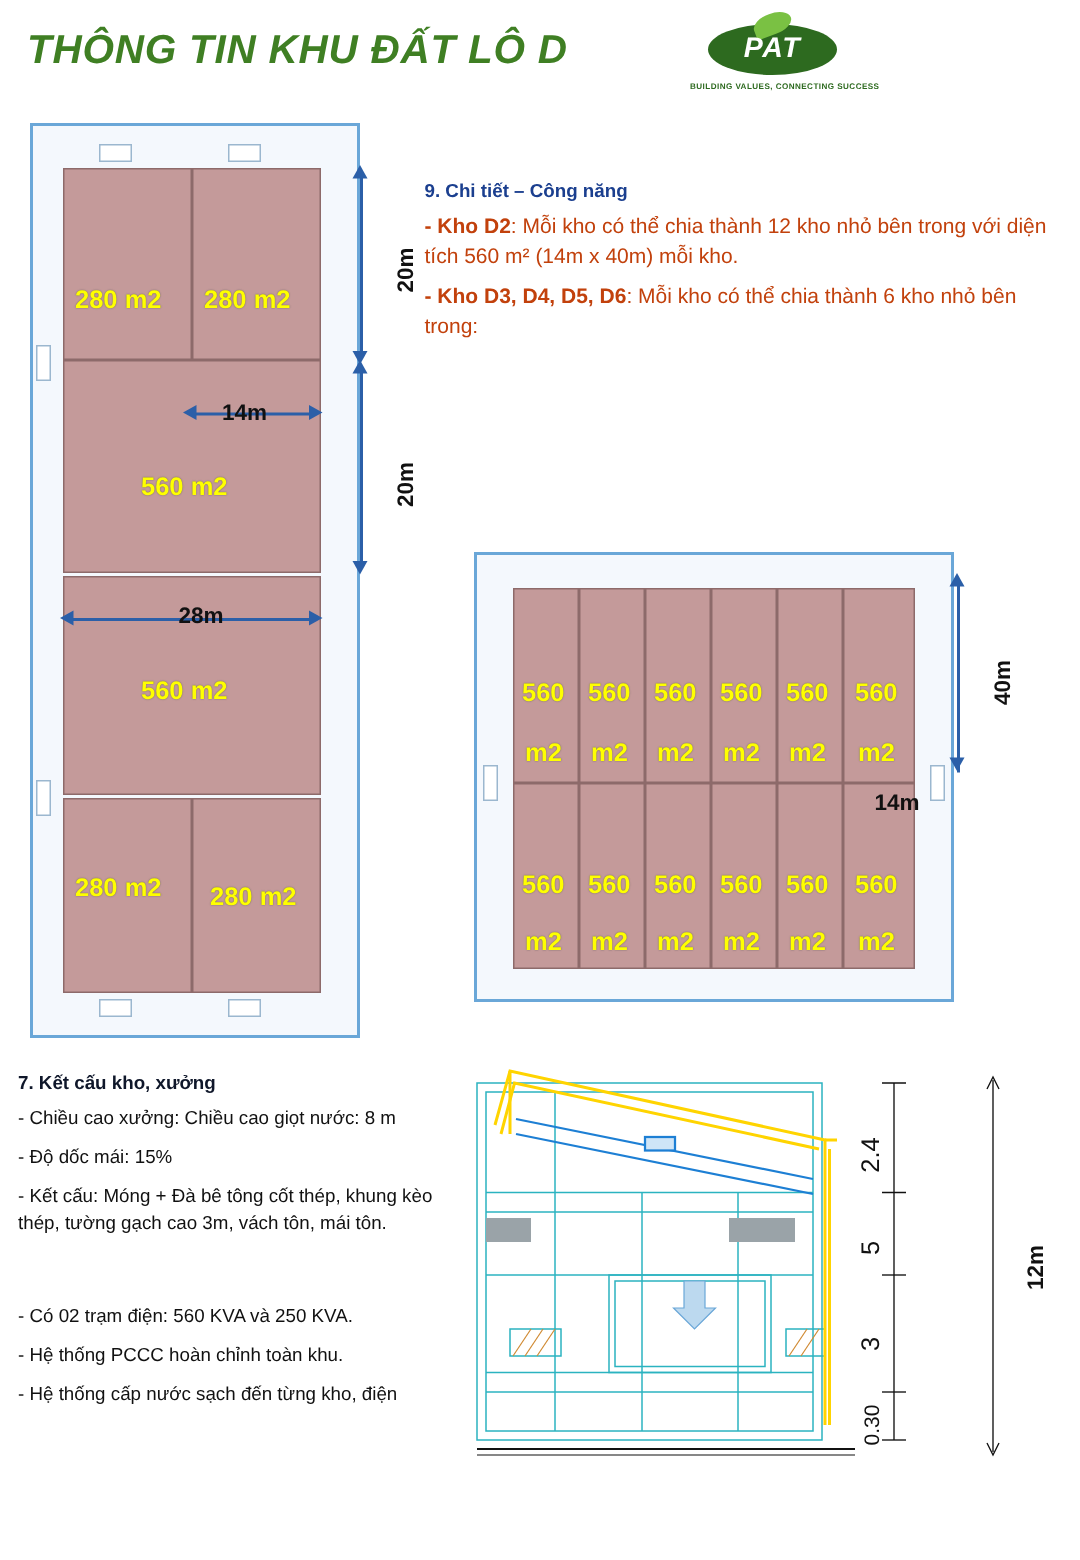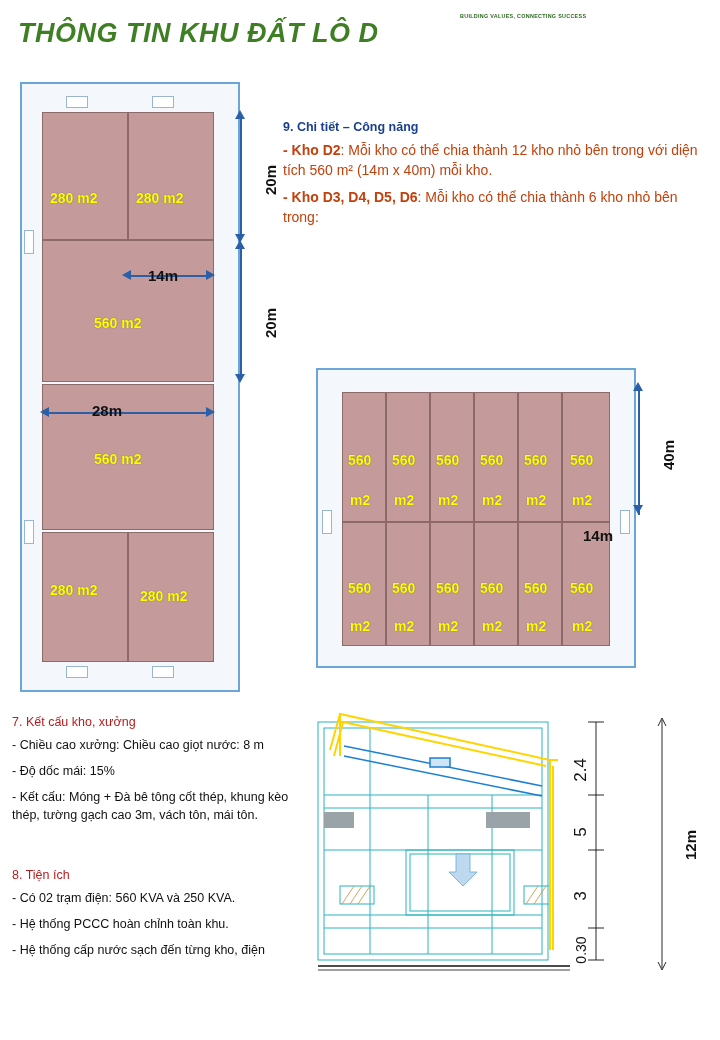--- a/index.html
+++ b/index.html
@@ -95,21 +95,21 @@
   .unit {
     position: absolute;
     background: #c49a9a;
     border: 1px solid #8d6a6a;
     box-sizing: border-box;
   }
   .unit-label {
     position: absolute;
     color: #ffff00;
     font-weight: bold;
-    font-size: 14px;
+    font-size: 17px;
     text-shadow: 0 0 1px #555;
     white-space: nowrap;
   }
   .notch {
     position: absolute;
     background: #ffffff;
     border: 1px solid #9bb7cf;
     box-sizing: border-box;
   }
 
@@ -190,22 +190,22 @@
     top: 715px;
     width: 290px;
   }
   #section8 {
     position: absolute;
     left: 12px;
     top: 868px;
     width: 300px;
   }
   .sec-title {
-    font-weight: normal;
-    color: #b91c1c;
+    font-weight: bold;
+    color: #0f172a;
     font-size: 12.5px;
     margin: 0 0 7px 0;
   }
   .sec-line {
     font-size: 12.5px;
     color: #111;
     line-height: 1.5;
     margin: 0 0 7px 0;
   }
 
@@ -219,20 +219,25 @@
   }
 </style>
 </head>
 <body>
 
 <div class="page">
 
   <div class="title">THÔNG TIN KHU ĐẤT LÔ D</div>
 
   <div class="logo-box">
+    <div class="logo-mark">
+      <div class="logo-ell"></div>
+      <div class="logo-leaf"></div>
+      <div class="logo-text">PAT</div>
+    </div>
     <div class="logo-tag">BUILDING VALUES, CONNECTING SUCCESS</div>
   </div>
 
   <div class="plan-frame" style="left:20px; top:82px; width:220px; height:610px;">
   </div>
 
   <div class="notch" style="left:66px; top:96px; width:22px; height:12px;"></div>
   <div class="notch" style="left:152px; top:96px; width:22px; height:12px;"></div>
   <div class="notch" style="left:66px; top:666px; width:22px; height:12px;"></div>
   <div class="notch" style="left:152px; top:666px; width:22px; height:12px;"></div>
@@ -266,21 +271,21 @@
   <div class="dim-text vert" style="left:262px; top:338px;">20m</div>
 
   <div class="dim-h" style="left:130px; top:275px; width:78px;"></div>
   <div class="arrow arrow-l" style="left:122px; top:270px;"></div>
   <div class="arrow arrow-r" style="left:206px; top:270px;"></div>
   <div class="dim-text" style="left:148px; top:267px;">14m</div>
 
   <div class="dim-h" style="left:48px; top:412px; width:160px;"></div>
   <div class="arrow arrow-l" style="left:40px; top:407px;"></div>
   <div class="arrow arrow-r" style="left:206px; top:407px;"></div>
-  <div class="dim-text" style="left:92px; top:402px;">28m</div>
+  <div class="dim-text" style="left:119px; top:402px;">28m</div>
 
   <div id="section6">
     <div class="txt-head">9. Chi tiết – Công năng</div>
     <p class="txt-body">
       <b>- Kho D2</b><span>: Mỗi kho có thể chia thành 12 kho nhỏ bên trong với diện tích 560 m² (14m x 40m) mỗi kho.</span>
     </p>
     <p class="txt-body">
       <b>- Kho D3, D4, D5, D6</b><span>: Mỗi kho có thể chia thành 6 kho nhỏ bên trong:</span>
     </p>
   </div>
@@ -340,21 +345,20 @@
   <div class="dim-text" style="left:583px; top:527px;">14m</div>
 
   <div id="section7">
     <p class="sec-title">7. Kết cấu kho, xưởng</p>
     <p class="sec-line">- Chiều cao xưởng: Chiều cao giọt nước: 8 m</p>
     <p class="sec-line">- Độ dốc mái: 15%</p>
     <p class="sec-line">- Kết cấu: Móng + Đà bê tông cốt thép, khung kèo thép, tường gạch cao 3m, vách tôn, mái tôn.</p>
   </div>
 
   <div id="section8">
-    <p class="sec-title">8. Tiện ích</p>
     <p class="sec-line">- Có 02 trạm điện: 560 KVA và 250 KVA.</p>
     <p class="sec-line">- Hệ thống PCCC hoàn chỉnh toàn khu.</p>
     <p class="sec-line">- Hệ thống cấp nước sạch đến từng kho, điện</p>
   </div>
 
   <div class="draw-wrap">
     <svg width="395" height="300" viewBox="0 0 395 300">
       <g stroke="#2bb3c0" stroke-width="1" fill="none">
 
         <rect x="8" y="22" width="230" height="238"></rect>

